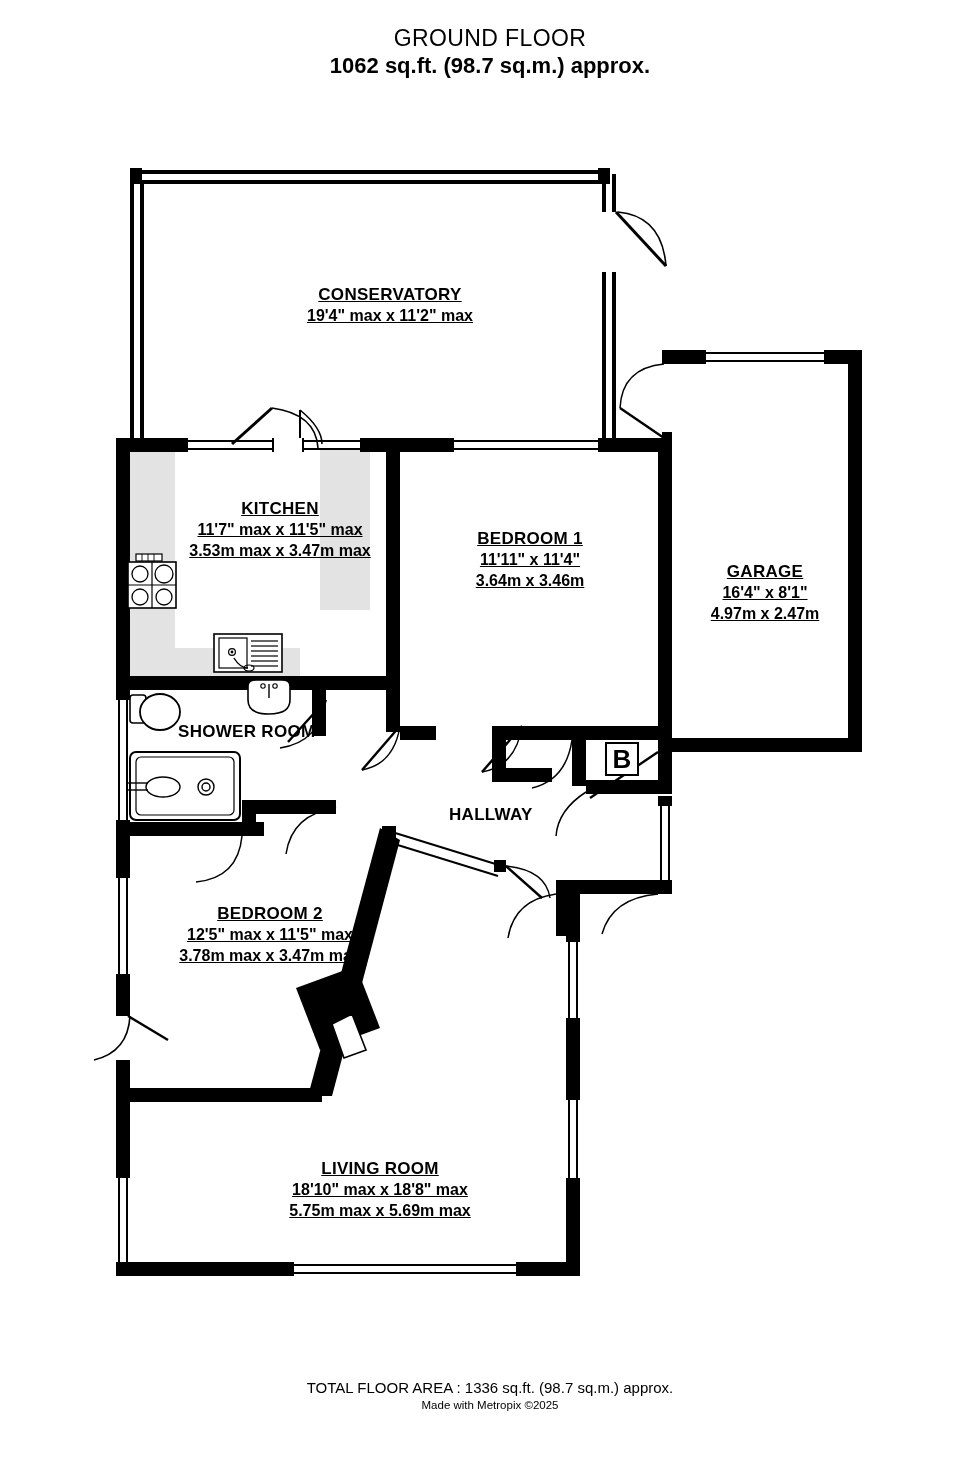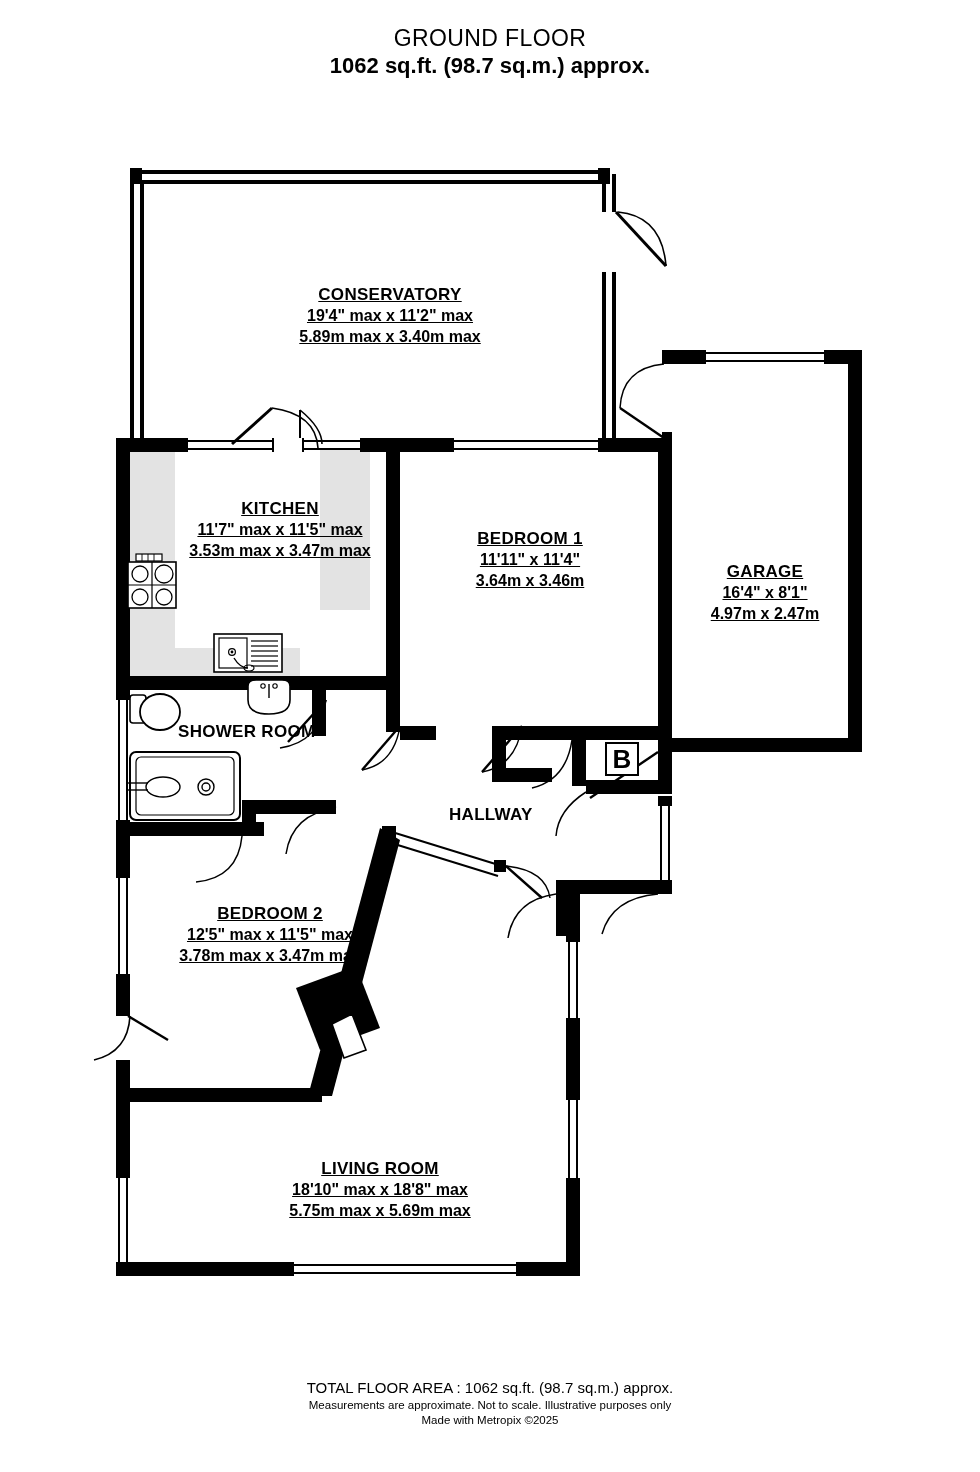--- a/index.html
+++ b/index.html
@@ -355,21 +355,20 @@
         <line x1="128" y1="783" x2="148" y2="783" stroke="#000" stroke-width="1.4"></line>
         <line x1="128" y1="790" x2="148" y2="790" stroke="#000" stroke-width="1.4"></line>
       </g>
     </g>
 
   </svg>
 
   <div class="room-label" style="left:235px; top:284px; width:310px;">
     <div class="room-name">CONSERVATORY</div>
     <div class="room-dim">19'4" max x 11'2" max</div>
-    <div class="room-dim">5.89m max x 3.40m max</div>
   </div>
 
   <div class="room-label" style="left:135px; top:498px; width:290px;">
     <div class="room-name">KITCHEN</div>
     <div class="room-dim">11'7" max x 11'5" max</div>
     <div class="room-dim">3.53m max x 3.47m max</div>
   </div>
 
   <div class="room-label" style="left:420px; top:528px; width:220px;">
     <div class="room-name">BEDROOM 1</div>
@@ -395,18 +394,17 @@
     <div class="room-dim">5.75m max x 5.69m max</div>
   </div>
 
   <div class="single-label" style="left:178px; top:722px;">SHOWER ROOM</div>
 
   <div class="single-label" style="left:449px; top:805px;">HALLWAY</div>
 
   <div class="b-box" style="left:605px; top:742px; width:34px; height:34px;">B</div>
 
   <div class="footer-block">
-    <div class="footer-main">TOTAL FLOOR AREA : 1062 sq.ft. (98.7 sq.m.) approx.</div>
-    <div class="footer-note">Measurements are approximate.  Not to scale.  Illustrative purposes only</div>
+    <div class="footer-main">TOTAL FLOOR AREA : 1336 sq.ft. (98.7 sq.m.) approx.</div>
     <div class="footer-note">Made with Metropix ©2025</div>
   </div>
 
 </div>
 
 </body></html>

